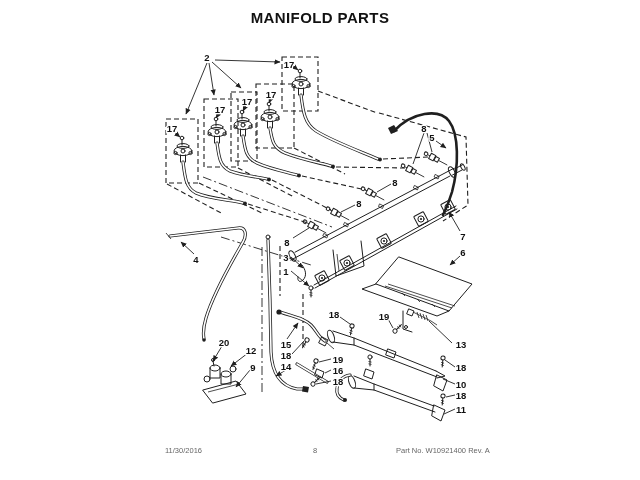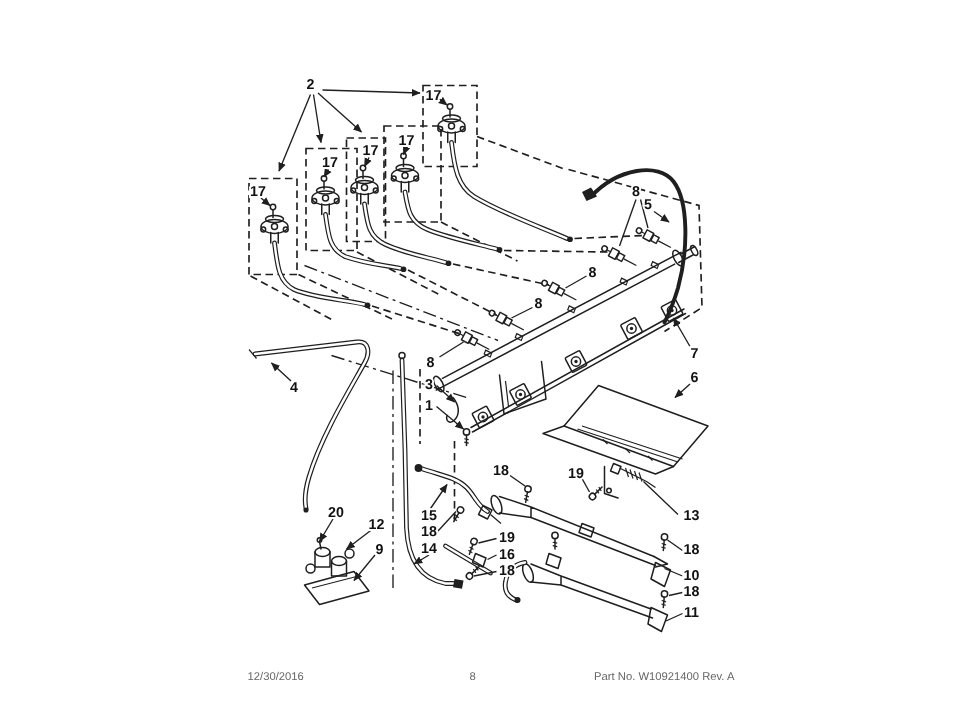--- a/index.html
+++ b/index.html
@@ -22,20 +22,21 @@
   .fillb{fill:#1f1f1f;stroke:none;}
   .leader{stroke:#1f1f1f;fill:none;stroke-width:.9;}
   .callout{font:bold 9.5px "Liberation Sans",sans-serif;fill:#111;text-anchor:middle;
            dominant-baseline:central;paint-order:stroke;stroke:#ffffff;stroke-width:2.5px;}
 </style>
 </head>
 <body>
 
 <div class="sheet">
 
+  <h1 class="title">MANIFOLD PARTS</h1>
 
   <svg class="diagram" width="640" height="480" viewBox="0 0 640 480" xmlns="http://www.w3.org/2000/svg">
 
     <defs>
       <marker id="arw" viewBox="0 0 8 8" refX="7" refY="4" markerWidth="7" markerHeight="7" orient="auto">
         <path d="M0,.7 L7.6,4 L0,7.3 Z" fill="#1f1f1f"></path>
       </marker>
 
       <g id="valveShape">
         <circle class="ln" cx="-1" cy="-12" r="1.8"></circle>
@@ -322,17 +323,17 @@
         <text x="338" y="370" class="callout">16</text>
         <text x="338" y="381" class="callout">18</text>
         <text x="461" y="367" class="callout">18</text>
         <text x="461" y="384" class="callout">10</text>
         <text x="461" y="395" class="callout">18</text>
         <text x="461" y="409" class="callout">11</text>
       </g>
   </svg>
 
   <div class="footer">
-    <span class="f-date">12/30/2016</span>
+    <span class="f-date">11/30/2016</span>
     <span class="f-page">8</span>
     <span class="f-part">Part No. W10921400  Rev. A</span>
   </div>
 </div>
 
 </body></html>

